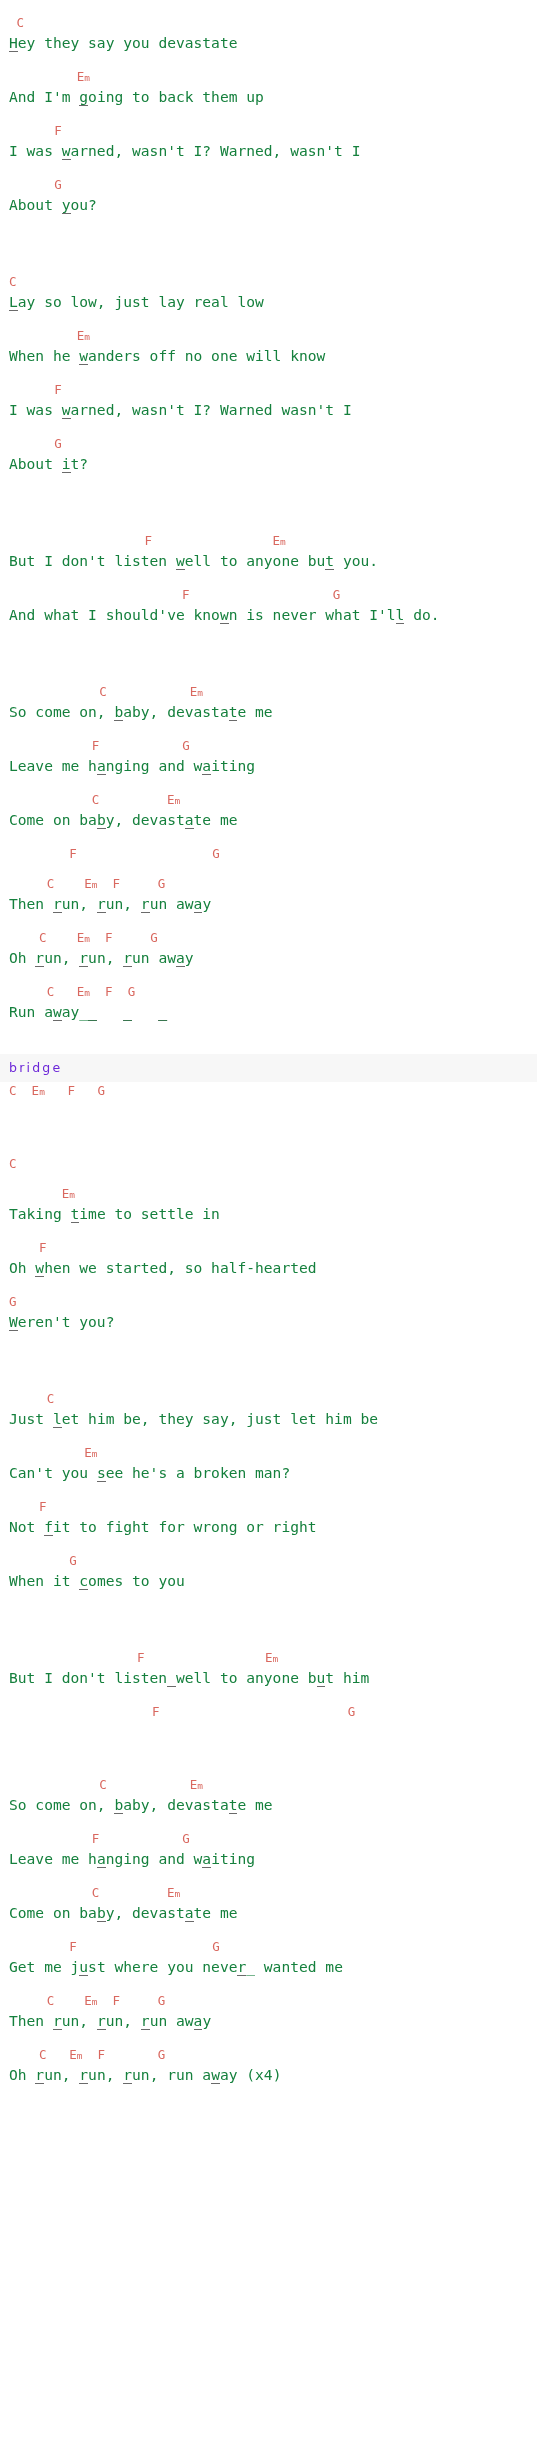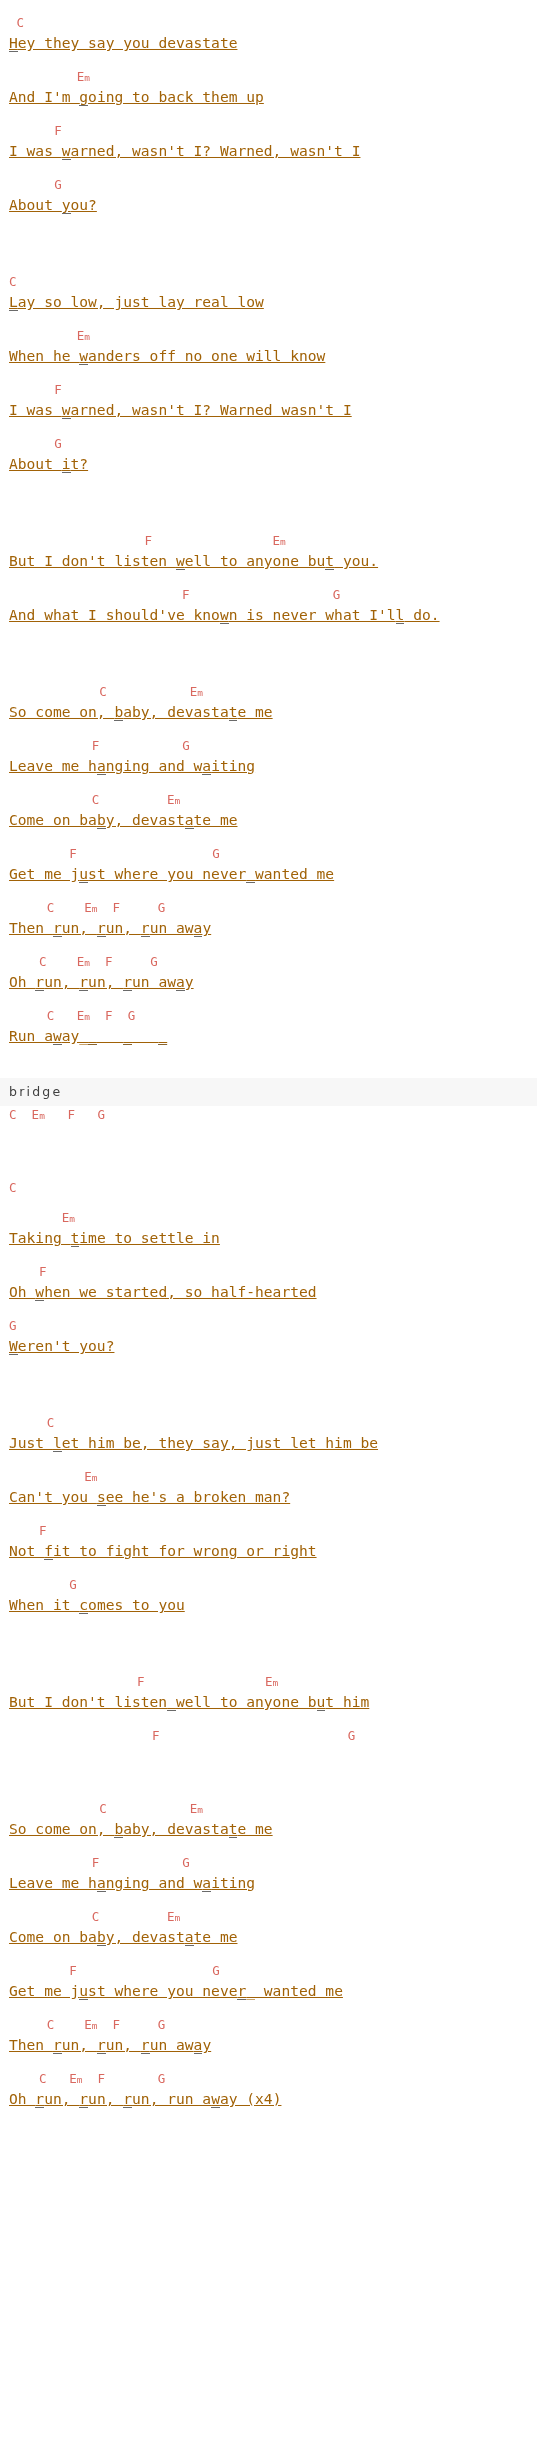--- a/index.html
+++ b/index.html
@@ -24,21 +24,21 @@
   .section {
     padding: 0 0 0 0;
   }
   .section-gap-lg { height: 56px; }
   .section-gap-md { height: 30px; }
   .section-gap-sm { height: 14px; }
 
   
   .section-label {
     background: #f7f7f7;
-    color: #404040;
+    color: #6d28d9;
     font-size: 12.5px;
     letter-spacing: 2.2px;
     line-height: 22px;
     padding: 3px 0 3px 9px;
     width: 100%;
     box-sizing: border-box;
     font-family: "DejaVu Sans", sans-serif;
   }
 
   
@@ -58,25 +58,24 @@
     letter-spacing: 0;
   }
   .chordrow .sub {
     font-size: 9.5px;
     vertical-align: baseline;
   }
   .lyricrow {
     height: 24px;
     line-height: 24px;
     font-size: 14.6px;
-    color: #a16207;
+    color: #15803d;
     white-space: pre;
     font-family: "DejaVu Sans Mono", monospace;
     letter-spacing: 0;
-    text-decoration: underline;
   }
   .lyricrow .anchor {
     border-bottom: 1px solid #6a6a6a;
   }
   .linegap { height: 13px; }
 </style>
 </head>
 <body>
 
 <div id="sheet">
@@ -107,21 +106,21 @@
       <div class="line"><div class="chordrow"><span>                       </span><span class="chord">F</span><span>                   </span><span class="chord">G</span></div><div class="lyricrow">And what I should've kno<span class="anchor">w</span>n is never what I'l<span class="anchor">l</span> do.</div></div>
     </div>
     <div class="section-gap-lg"></div>
     <div class="section">
       <div class="line"><div class="chordrow"><span>            </span><span class="chord">C</span><span>           </span><span class="chord">E<span class="sub">m</span></span></div><div class="lyricrow">So come on, <span class="anchor">b</span>aby, devasta<span class="anchor">t</span>e me</div></div>
       <div class="linegap"></div>
       <div class="line"><div class="chordrow"><span>           </span><span class="chord">F</span><span>           </span><span class="chord">G</span></div><div class="lyricrow">Leave me h<span class="anchor">a</span>nging and w<span class="anchor">a</span>iting</div></div>
       <div class="linegap"></div>
       <div class="line"><div class="chordrow"><span>           </span><span class="chord">C</span><span>         </span><span class="chord">E<span class="sub">m</span></span></div><div class="lyricrow">Come on ba<span class="anchor">b</span>y, devast<span class="anchor">a</span>te me</div></div>
       <div class="linegap"></div>
-      <div class="line"><div class="chordrow"><span>        </span><span class="chord">F</span><span>                  </span><span class="chord">G</span></div><div class="lyricrow">Get me j<span class="anchor">u</span>st where you never<span class="anchor"> </span>wanted me</div></div>
+      <div class="line"><div class="chordrow"><span>        </span><span class="chord">F</span><span>                  </span><span class="chord">G</span></div></div>
       <div class="linegap"></div>
       <div class="line"><div class="chordrow"><span>     </span><span class="chord">C</span><span>    </span><span class="chord">E<span class="sub">m</span></span><span>  </span><span class="chord">F</span><span>     </span><span class="chord">G</span></div><div class="lyricrow">Then <span class="anchor">r</span>un, <span class="anchor">r</span>un, <span class="anchor">r</span>un aw<span class="anchor">a</span>y</div></div>
       <div class="linegap"></div>
       <div class="line"><div class="chordrow"><span>    </span><span class="chord">C</span><span>    </span><span class="chord">E<span class="sub">m</span></span><span>  </span><span class="chord">F</span><span>     </span><span class="chord">G</span></div><div class="lyricrow">Oh <span class="anchor">r</span>un, <span class="anchor">r</span>un, <span class="anchor">r</span>un aw<span class="anchor">a</span>y</div></div>
       <div class="linegap"></div>
       <div class="line"><div class="chordrow"><span>     </span><span class="chord">C</span><span>   </span><span class="chord">E<span class="sub">m</span></span><span>  </span><span class="chord">F</span><span>  </span><span class="chord">G</span></div><div class="lyricrow">Run a<span class="anchor">w</span>ay_<span class="anchor">_</span>   <span class="anchor">_</span>   <span class="anchor">_</span></div></div>
     </div>
     <div class="section-gap-md"></div>
     <div class="section">
       <div class="section-label">bridge</div>

